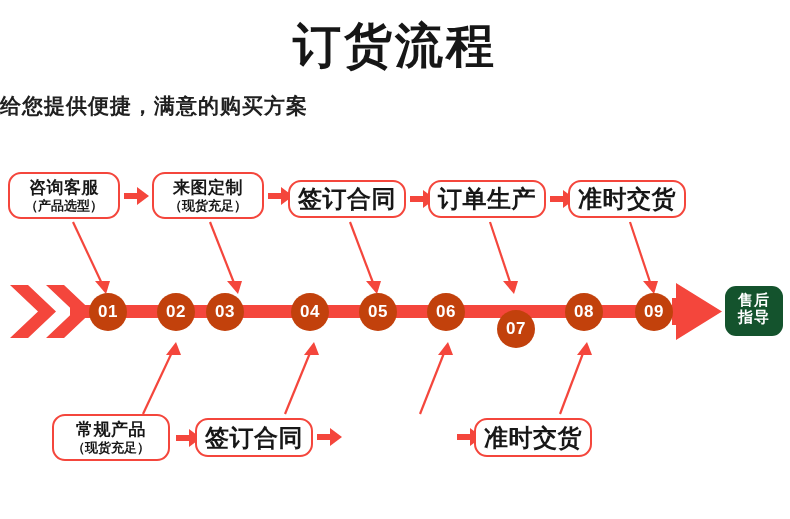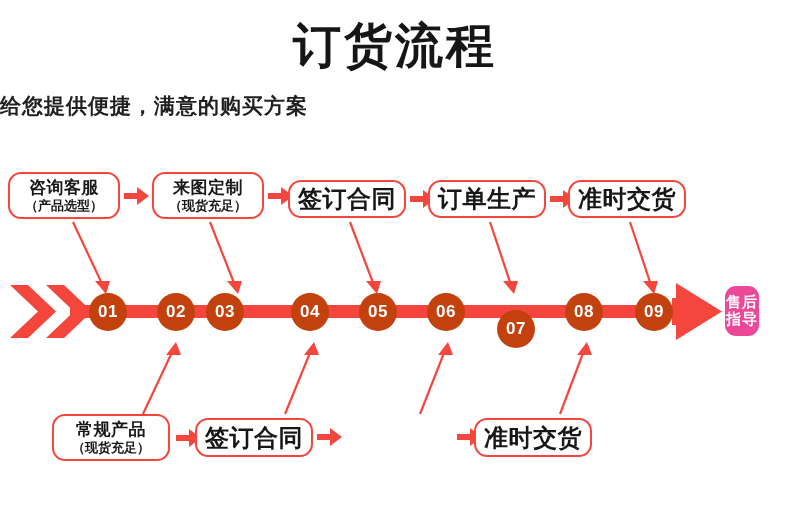--- a/index.html
+++ b/index.html
@@ -119,33 +119,34 @@
     align-items: center;
     justify-content: center;
     letter-spacing: 0.5px;
     font-family: "Liberation Sans", "DejaVu Sans", sans-serif;
   }
 
   .badge {
     position: absolute;
     left: 725px;
     top: 286px;
-    width: 34px;
+    width: 58px;
     height: 50px;
     border-radius: 11px;
-    background: #ec4899;
+    background: #14532d;
     color: #ffffff;
     display: flex;
     flex-direction: column;
     align-items: center;
     justify-content: center;
     font-size: 15px;
     font-weight: 700;
     line-height: 1.12;
     letter-spacing: 1px;
+    font-family: Liberation Mono, monospace;
   }
 
   svg.overlay {
     position: absolute;
     left: 0; top: 0;
     width: 790px;
     height: 519px;
     pointer-events: none;
   }
 </style>

